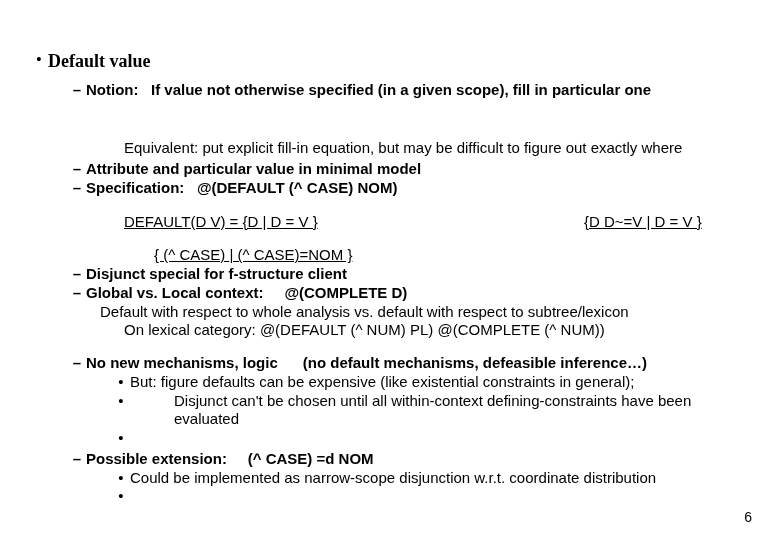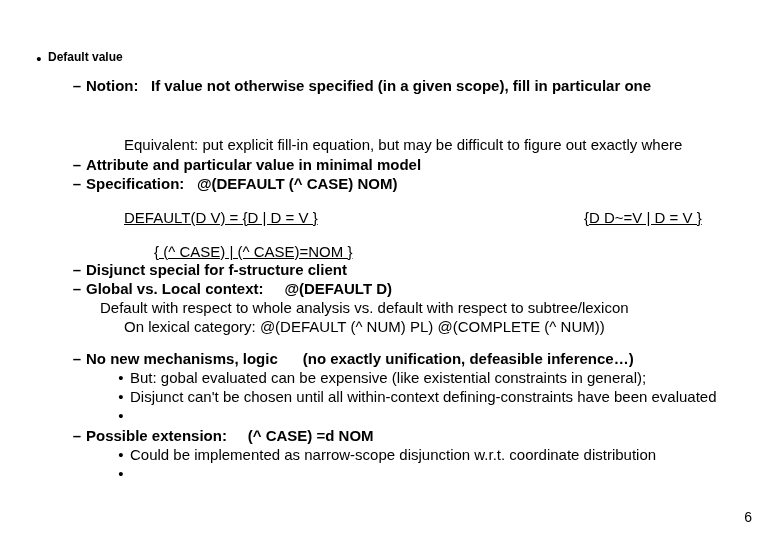--- a/index.html
+++ b/index.html
@@ -48,21 +48,21 @@
   .two-col .left { flex: 0 0 380px; }
   .two-col .right { flex: 1; padding-left: 80px; }
 </style>
 </head>
 <body>
 
 <div class="slide">
 
   <div class="row lvl0">
     <span class="bullet-dot">•</span>
-    <span class="b" style="font-size:12px;">Default value</span>
+    <span class="b" style="font-size:18px;font-family:Liberation Serif, serif;">Default value</span>
   </div>
 
   <div class="gap-sm"></div>
 
   <div class="row lvl1">
     <span class="bullet-dot b">–</span>
     <span>
       <span class="b">Notion:</span>
       <span class="b">&nbsp;</span>
       <span class="b">If value not otherwise specified (in a given scope), fill in particular one</span>
@@ -99,43 +99,43 @@
   <div class="row lvl1">
     <span class="bullet-dot b">–</span>
     <span class="b">Disjunct special for f-structure client</span>
   </div>
 
   <div class="row lvl1">
     <span class="bullet-dot b">–</span>
     <span>
       <span class="b">Global vs. Local context:</span>
       <span class="b">&nbsp;&nbsp;&nbsp;</span>
-      <span class="b mono">@(DEFAULT D)</span>
+      <span class="b mono">@(COMPLETE D)</span>
     </span>
   </div>
   <div style="padding-left:80px;">Default with respect to whole analysis vs. default with respect to subtree/lexicon</div>
   <div style="padding-left:104px;">On lexical category:    @(DEFAULT (^ NUM) PL)   @(COMPLETE (^ NUM))</div>
 
   <div class="gap-md"></div>
 
   <div class="row lvl1">
     <span class="bullet-dot b">–</span>
     <span>
       <span class="b">No new mechanisms, logic</span>
       <span class="b">&nbsp;&nbsp;&nbsp;&nbsp;</span>
-      <span class="b">(no exactly unification, defeasible inference…)</span>
+      <span class="b">(no default mechanisms, defeasible inference…)</span>
     </span>
   </div>
   <div class="row lvl3">
     <span class="bullet-dot">•</span>
-    <span>But: gobal evaluated can be expensive (like existential constraints in general);</span>
+    <span>But: figure defaults can be expensive (like existential constraints in general);</span>
   </div>
   <div class="row lvl3">
     <span class="bullet-dot">•</span>
-    <span style="max-width:610px;">Disjunct can't be chosen until all within-context defining-constraints have been evaluated</span>
+    <span style="max-width:610px;margin-left:44px;">Disjunct can't be chosen until all within-context defining-constraints have been evaluated</span>
   </div>
   <div class="row lvl3">
     <span class="bullet-dot">•</span>
   </div>
 
   <div class="gap-xs"></div>
 
   <div class="row lvl1">
     <span class="bullet-dot b">–</span>
     <span>

